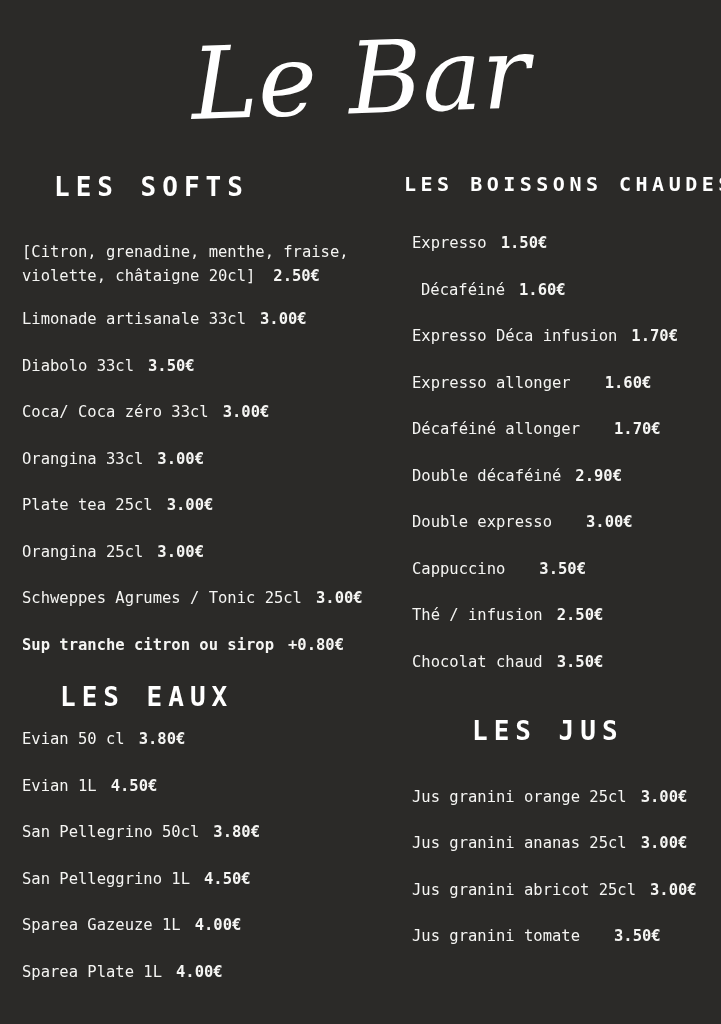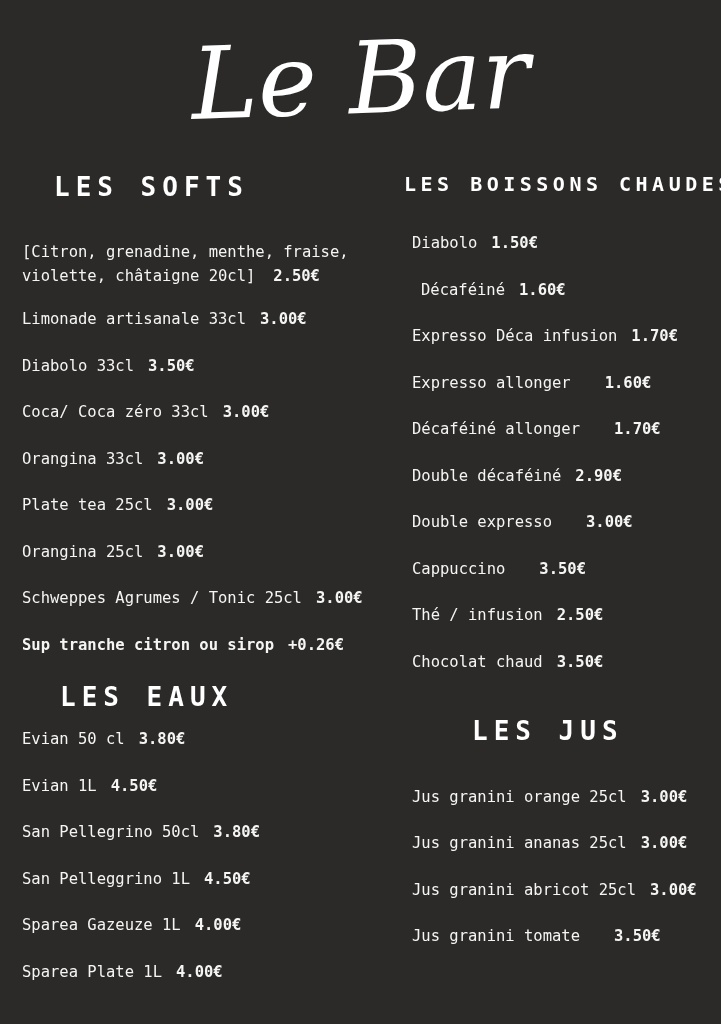--- a/index.html
+++ b/index.html
@@ -68,38 +68,38 @@
       <div class="detail-line"><span class="nm">[Citron, grenadine, menthe, fraise, violette, châtaigne 20cl]</span><span class="pr">2.50€</span></div>
     </div>
 
     <div class="item"><span class="nm">Limonade artisanale 33cl</span><span class="pr">3.00€</span></div>
     <div class="item"><span class="nm">Diabolo 33cl</span><span class="pr">3.50€</span></div>
     <div class="item"><span class="nm">Coca/ Coca zéro 33cl</span><span class="pr">3.00€</span></div>
     <div class="item"><span class="nm">Orangina 33cl</span><span class="pr">3.00€</span></div>
     <div class="item"><span class="nm">Plate tea 25cl</span><span class="pr">3.00€</span></div>
     <div class="item"><span class="nm">Orangina 25cl</span><span class="pr">3.00€</span></div>
     <div class="item"><span class="nm">Schweppes Agrumes / Tonic 25cl</span><span class="pr">3.00€</span></div>
-    <div class="item bold"><span class="nm">Sup tranche citron ou sirop</span><span class="pr">+0.26€</span></div>
+    <div class="item bold"><span class="nm">Sup tranche citron ou sirop</span><span class="pr">+0.80€</span></div>
 
     <div class="hdr hdr-eaux">LES EAUX</div>
 
     <div class="item"><span class="nm">Evian 50 cl</span><span class="pr">3.80€</span></div>
     <div class="item"><span class="nm">Evian 1L</span><span class="pr">4.50€</span></div>
     <div class="item"><span class="nm">San Pellegrino 50cl</span><span class="pr">3.80€</span></div>
     <div class="item"><span class="nm">San Pelleggrino 1L</span><span class="pr">4.50€</span></div>
     <div class="item"><span class="nm">Sparea Gazeuze 1L</span><span class="pr">4.00€</span></div>
     <div class="item"><span class="nm">Sparea Plate 1L</span><span class="pr">4.00€</span></div>
 
   </div>
 
   <div class="col-right">
 
     <div class="hdr hdr-chaudes">LES BOISSONS CHAUDES</div>
 
-    <div class="item"><span class="nm">Diabolo</span><span class="pr">1.50€</span></div>
+    <div class="item"><span class="nm">Expresso</span><span class="pr">1.50€</span></div>
     <div class="item indent"><span class="nm">Décaféiné</span><span class="pr">1.60€</span></div>
     <div class="item"><span class="nm">Expresso Déca infusion</span><span class="pr">1.70€</span></div>
     <div class="item gap-wide"><span class="nm">Expresso allonger</span><span class="pr">1.60€</span></div>
     <div class="item gap-wide"><span class="nm">Décaféiné allonger</span><span class="pr">1.70€</span></div>
     <div class="item"><span class="nm">Double décaféiné</span><span class="pr">2.90€</span></div>
     <div class="item gap-wide"><span class="nm">Double expresso</span><span class="pr">3.00€</span></div>
     <div class="item gap-wide"><span class="nm">Cappuccino</span><span class="pr">3.50€</span></div>
     <div class="item"><span class="nm">Thé / infusion</span><span class="pr">2.50€</span></div>
     <div class="item"><span class="nm">Chocolat chaud</span><span class="pr">3.50€</span></div>
 

